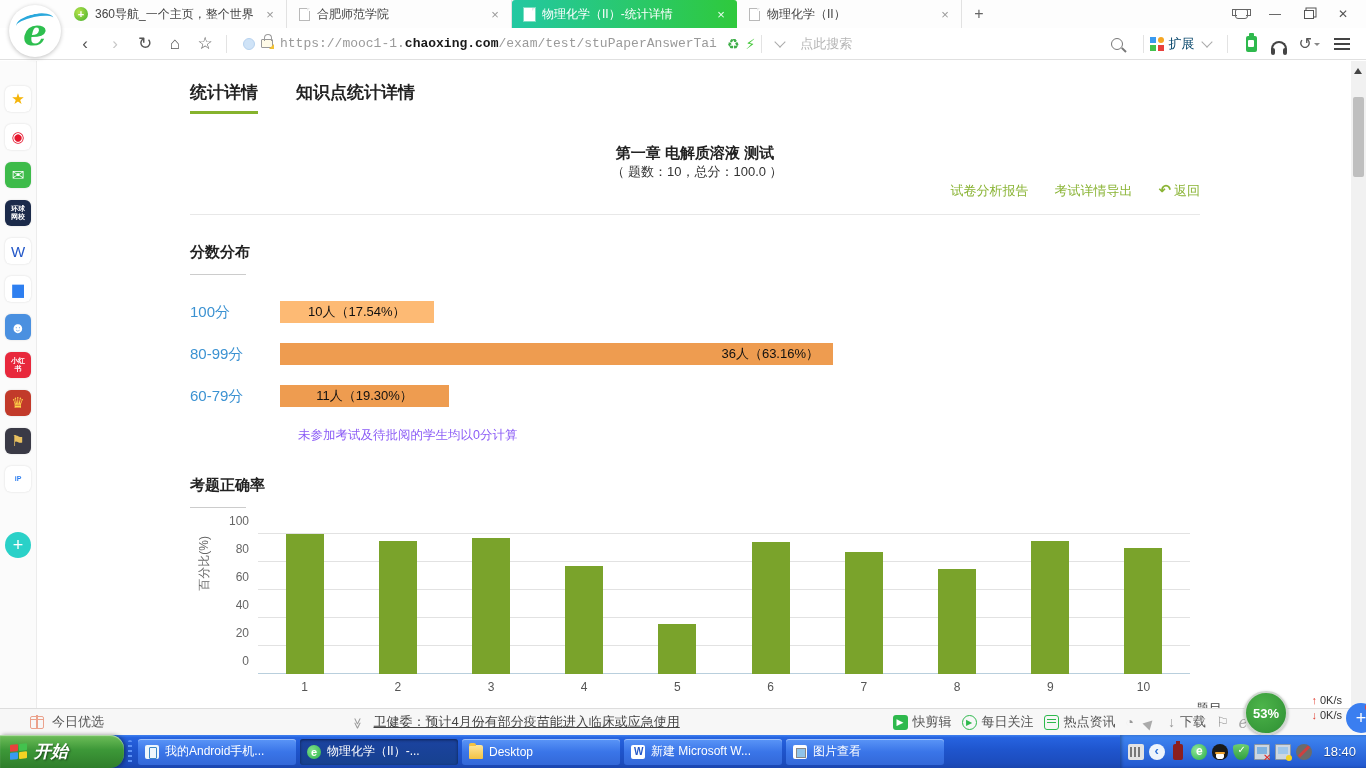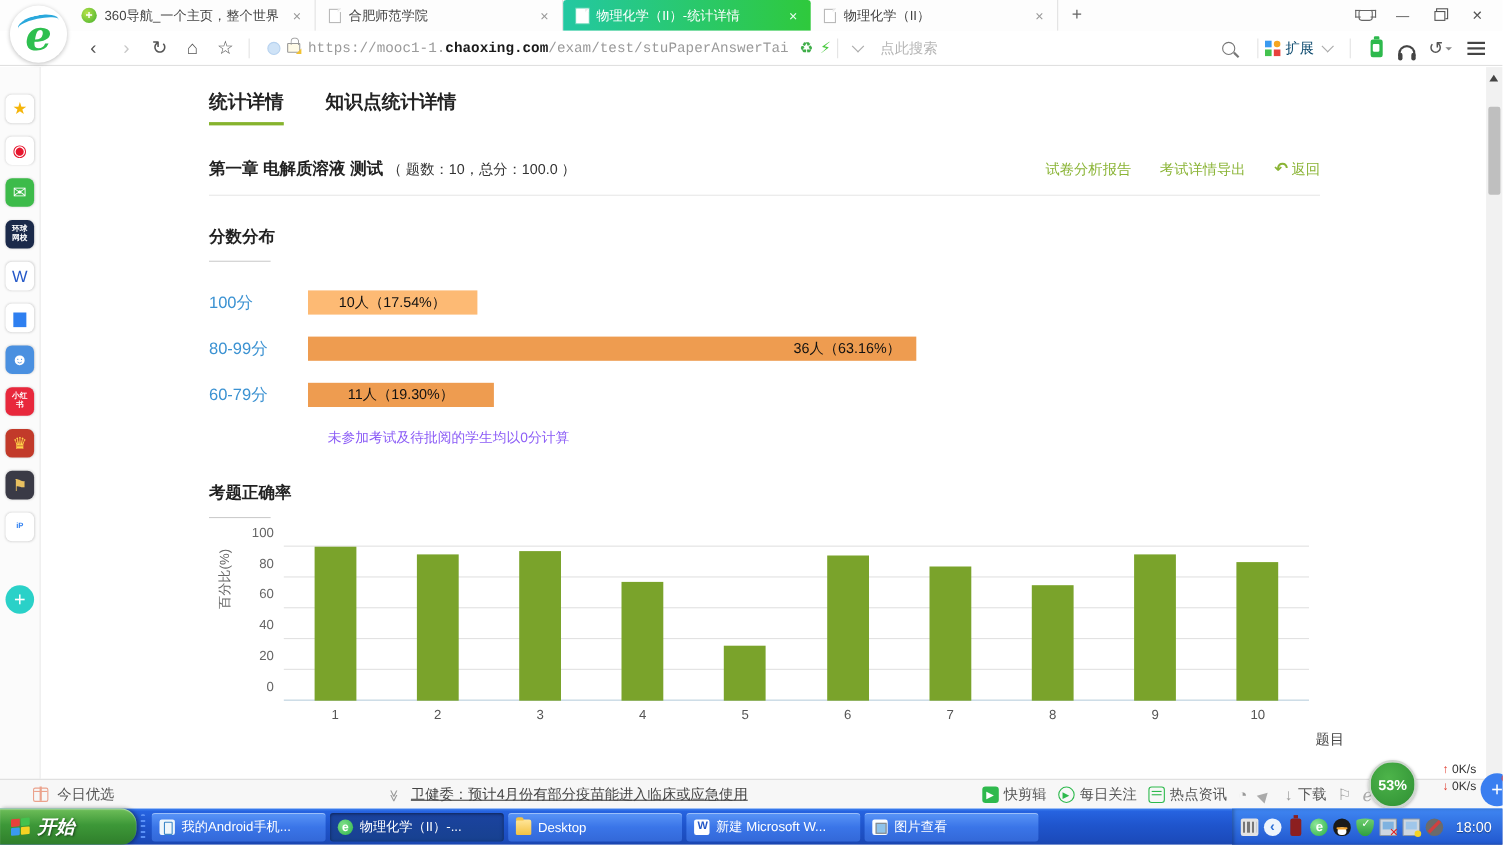--- a/index.html
+++ b/index.html
@@ -73,21 +73,21 @@
   .scrollbar { position:absolute; right:0; top:0; bottom:0; width:15px; background:#f1f1f1; }
   .scroll-up { position:absolute; top:3px; left:3px; width:0; height:0; border:4.5px solid transparent; border-bottom:6px solid #444; }
   .scroll-thumb { position:absolute; top:36px; left:2px; width:11px; height:80px; background:#bfbfbf; border-radius:2px; }
 
   .content { position:absolute; left:38px; right:15px; top:0; bottom:0; background:#fff; padding:20px 151px 0 152px; overflow:hidden; }
 
   .page-tabs { display:flex; gap:38px; align-items:flex-end; }
   .page-tab { font-size:17px; font-weight:bold; color:#222; padding-bottom:7px; border-bottom:3px solid transparent; }
   .page-tab.active { border-bottom-color:#86b32d; }
 
-  .title-row { display:flex; align-items:center; margin-top:30px; }
+  .title-row { display:flex; align-items:center; margin-top:30px;flex-direction:column; }
   .exam-title { font-size:15px; font-weight:bold; color:#222; }
   .exam-meta { font-size:13px; color:#333; margin-left:4px; }
   .title-links { margin-left:auto; display:flex; align-items:center; gap:26px; }
   .g-link { color:#8ab435; font-size:13px; }
   .g-link .back-arrow { font-weight:bold; font-size:15px; margin-right:3px; }
   .hr { border-top:1px solid #e8e8e8; margin-top:14px; }
 
   .section-head { margin-top:28px; font-size:15px; font-weight:bold; color:#222; }
   .section-underline { width:56px; border-top:1px solid #ccc; margin-top:12px; }
 
@@ -457,15 +457,15 @@
         <span class="tray-ico ti-keyboard"></span>
         <span class="tray-ico ti-chev"></span>
         <span class="tray-ico ti-battery"></span>
         <span class="tray-ico ti-greene">e</span>
         <span class="tray-ico ti-qq"></span>
         <span class="tray-ico ti-shield"></span>
         <span class="tray-ico ti-pcx"></span>
         <span class="tray-ico ti-pcw"></span>
         <span class="tray-ico ti-block"></span>
       </span>
-    <span class="tray-time">18:00</span>
+    <span class="tray-time">18:40</span>
   </div>
 </div>
 
 </body></html>

